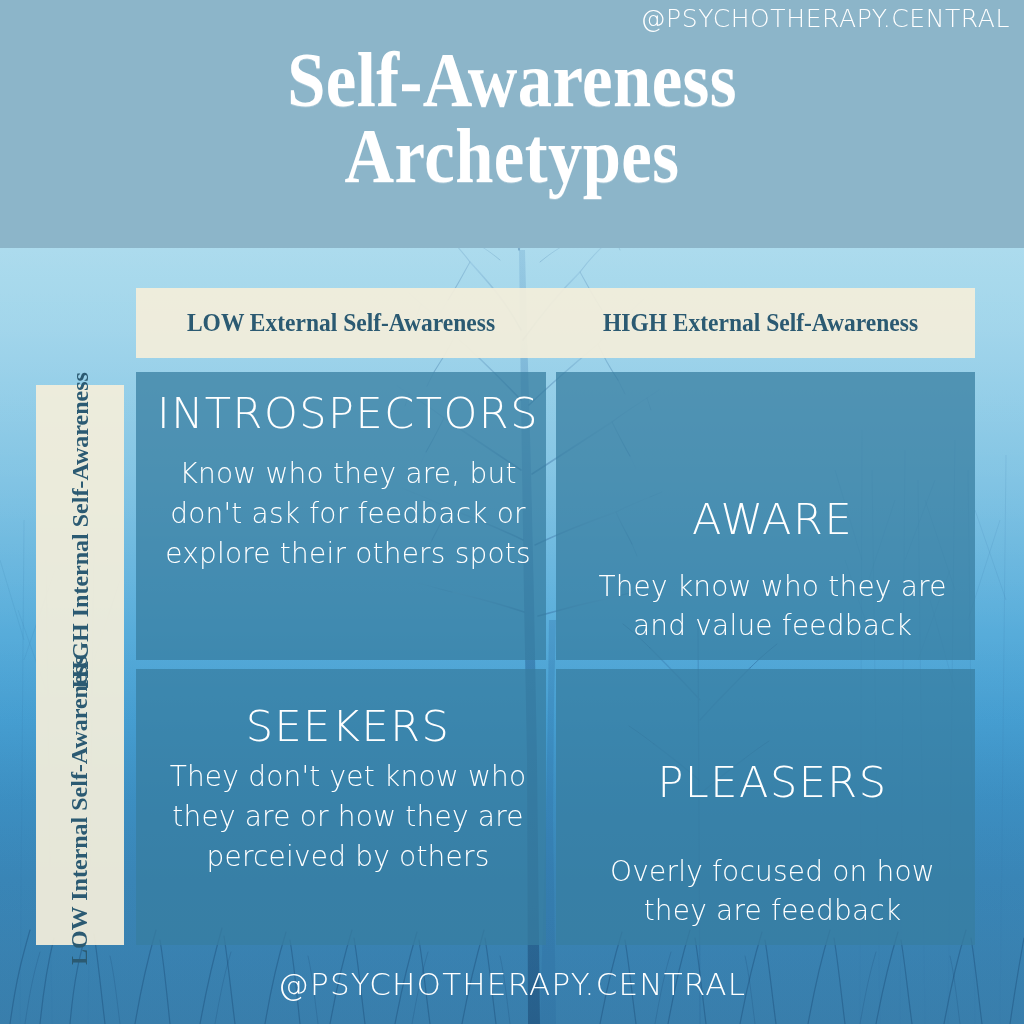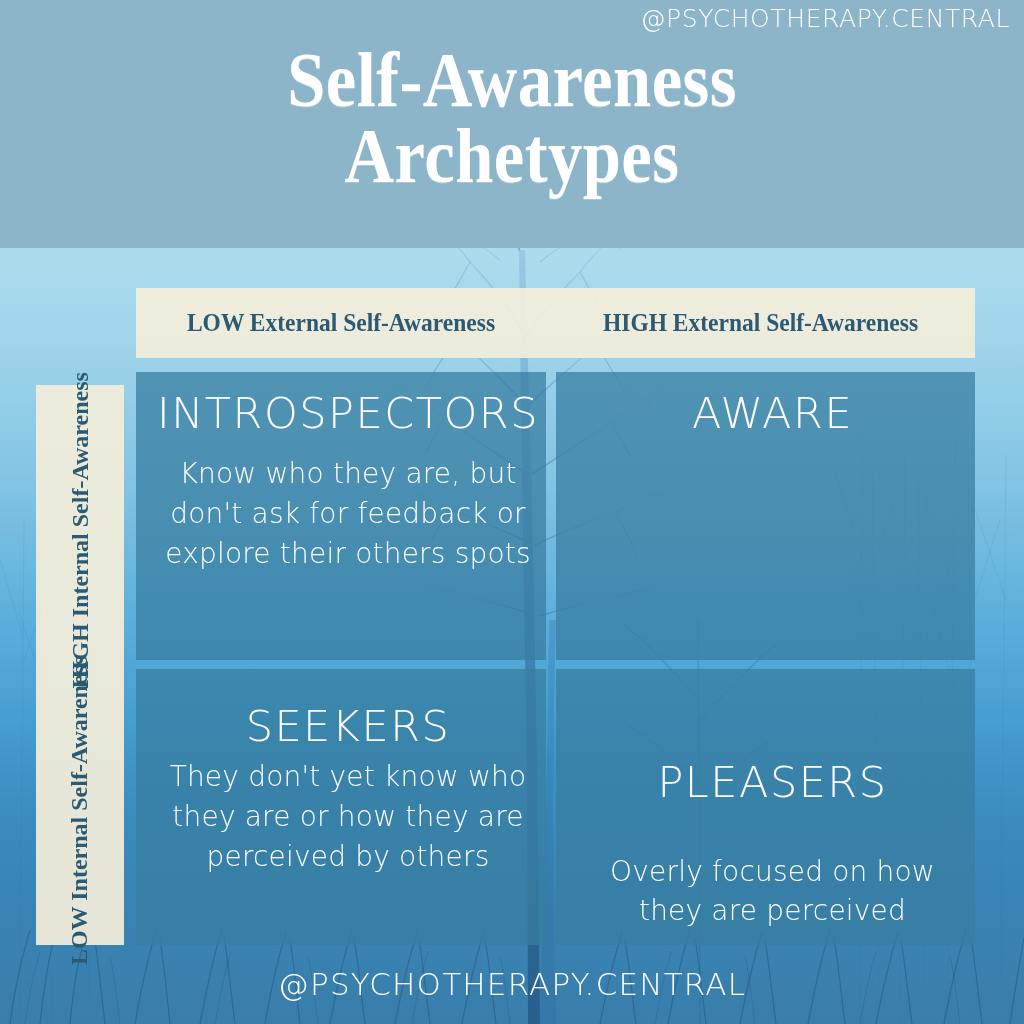--- a/index.html
+++ b/index.html
@@ -129,21 +129,21 @@
     letter-spacing:1.5px;
     margin-bottom:12px;
   }
   .cell-body {
     font-family:"DejaVu Sans", sans-serif;
     font-weight:300; font-size:28px; line-height:1.42;
     letter-spacing:0.2px;
   }
   
   .cell.introspectors .cell-title { font-size:43px; margin-bottom:18px; }
-  .cell.aware        { justify-content:flex-start; }
+  .cell.aware        { justify-content:flex-end; }
   .cell.aware .cell-title { font-size:43px; margin-bottom:24px; }
   .cell.seekers .cell-title { font-size:43px; margin-bottom:8px; margin-top:16px; }
   .cell.pleasers { justify-content:flex-end; }
   .cell.pleasers .cell-title { font-size:43px; margin-top:14px; margin-bottom:46px; }
 
   
   .handle-bottom {
     position:absolute; left:0; bottom:22px; width:1024px;
     text-align:center; color:#ffffff;
     font-family:"DejaVu Sans", sans-serif; font-weight:300;
@@ -299,29 +299,30 @@
 
   <div class="grid">
 
     <div class="cell introspectors">
       <div class="cell-title">INTROSPECTORS</div>
       <div class="cell-body">Know who they are, but don't ask for feedback or explore their others spots</div>
     </div>
 
     <div class="cell aware">
       <div class="cell-title">AWARE</div>
+      <div class="cell-body">They know who they are and value feedback</div>
     </div>
 
     <div class="cell seekers">
       <div class="cell-title">SEEKERS</div>
       <div class="cell-body">They don't yet know who they are or how they are perceived by others</div>
     </div>
 
     <div class="cell pleasers">
       <div class="cell-title">PLEASERS</div>
-      <div class="cell-body">Overly focused on how they are perceived</div>
+      <div class="cell-body">Overly focused on how they are feedback</div>
     </div>
 
   </div>
 
   <div class="handle-bottom">@PSYCHOTHERAPY.CENTRAL</div>
 
 </div>
 
 </body></html>

